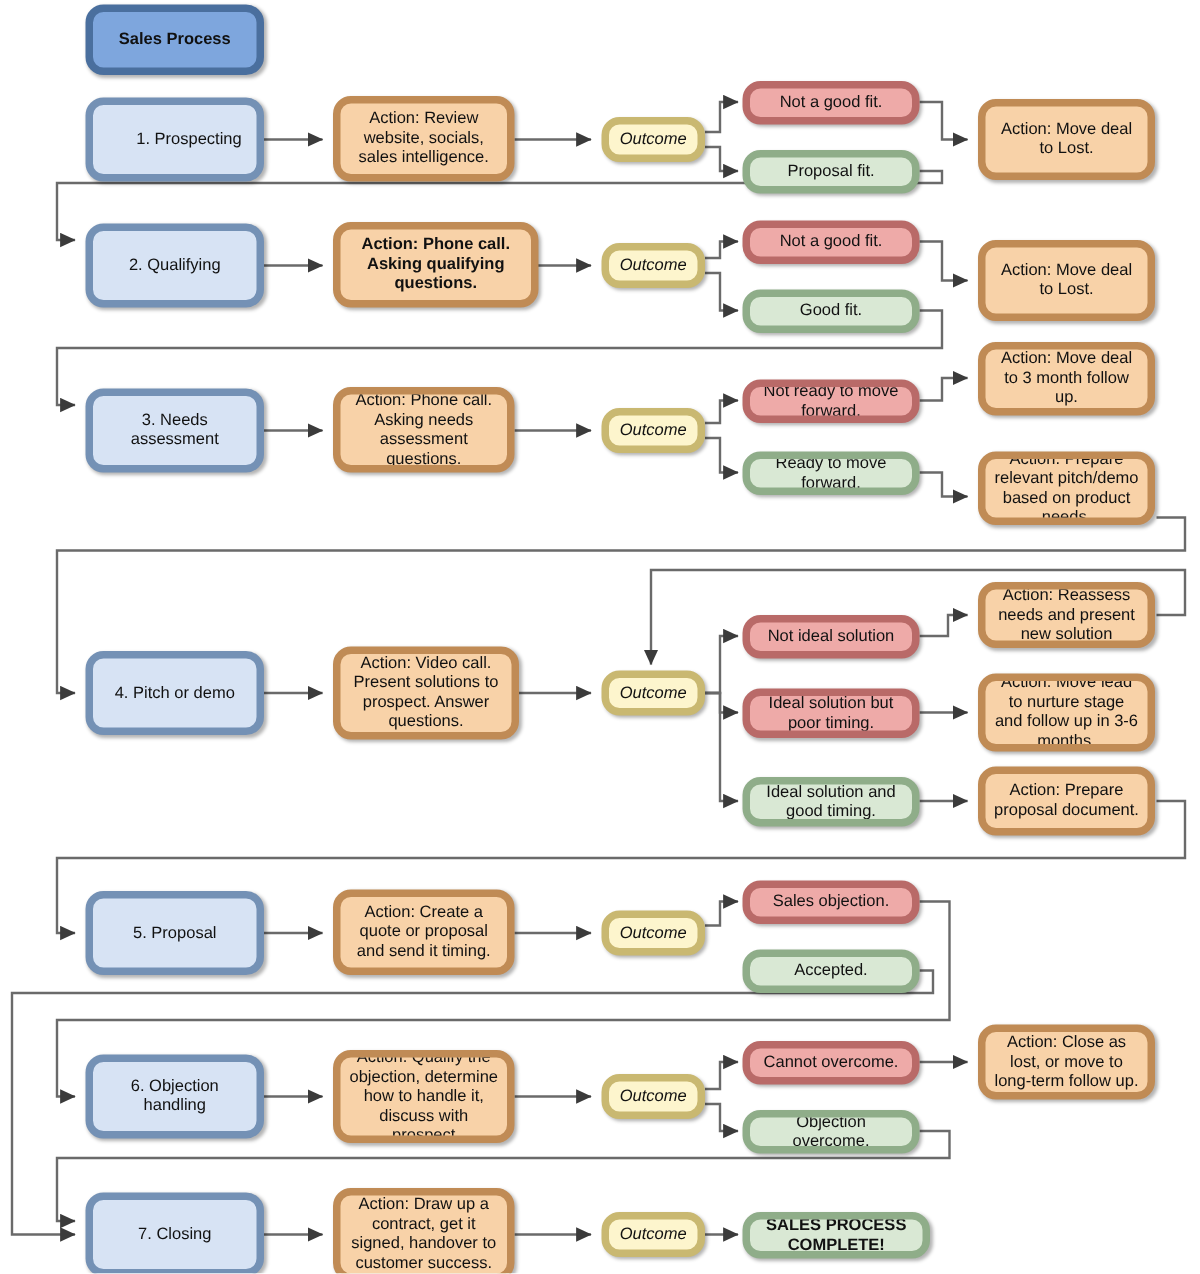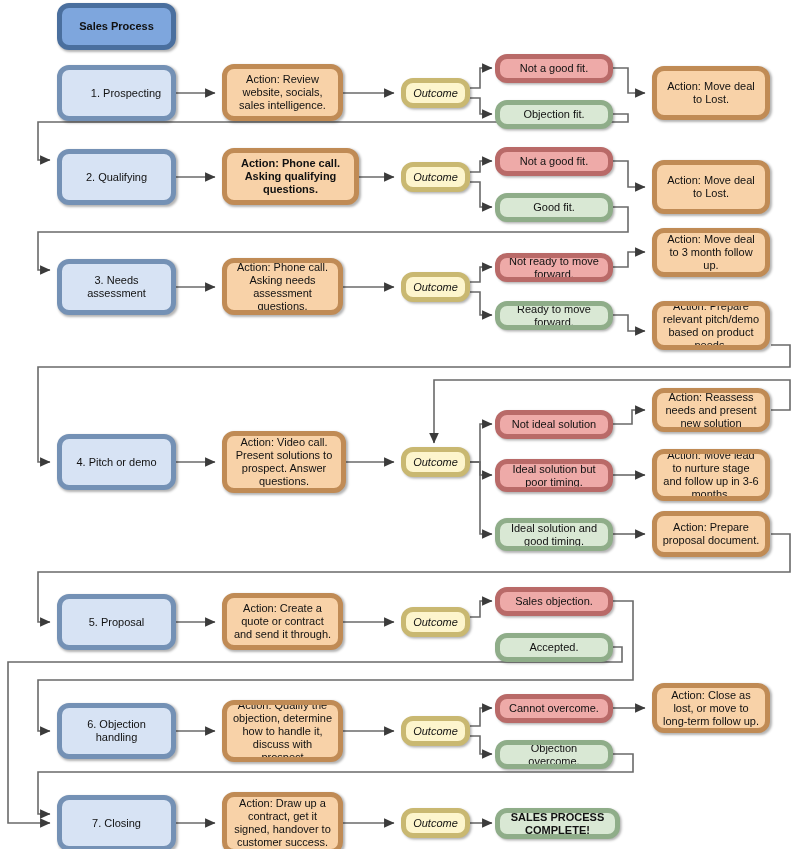--- a/index.html
+++ b/index.html
@@ -106,21 +106,21 @@
   <div class="node n-action" style="left:222px;top:64px;width:121px;height:57px;">
     <span>Action: Review website, socials, sales intelligence.</span>
   </div>
   <div class="node n-outcome" style="left:401px;top:78px;width:69px;height:30px;">
     <span>Outcome</span>
   </div>
   <div class="node n-bad" style="left:495px;top:54px;width:118px;height:29px;">
     <span>Not a good fit.</span>
   </div>
   <div class="node n-good" style="left:495px;top:100px;width:118px;height:29px;">
-    <span>Objection fit.</span>
+    <span>Proposal fit.</span>
   </div>
   <div class="node n-action" style="left:652px;top:66px;width:118px;height:54px;">
     <span>Action: Move deal to Lost.</span>
   </div>
 
   <div class="node n-stage" style="left:57px;top:149px;width:119px;height:56px;">
     <span>2. Qualifying</span>
   </div>
   <div class="node n-action" style="left:222px;top:148px;width:137px;height:57px;font-weight:bold;">
     <span>Action: Phone call. Asking qualifying questions.</span>
@@ -185,21 +185,21 @@
     <span>Action: Move lead to nurture stage and follow up in 3-6 months.</span>
   </div>
   <div class="node n-action" style="left:652px;top:511px;width:118px;height:46px;">
     <span>Action: Prepare proposal document.</span>
   </div>
 
   <div class="node n-stage" style="left:57px;top:594px;width:119px;height:56px;">
     <span>5. Proposal</span>
   </div>
   <div class="node n-action" style="left:222px;top:593px;width:121px;height:57px;">
-    <span>Action: Create a quote or contract and send it through.</span>
+    <span>Action: Create a quote or proposal and send it timing.</span>
   </div>
   <div class="node n-outcome" style="left:401px;top:607px;width:69px;height:30px;">
     <span>Outcome</span>
   </div>
   <div class="node n-bad" style="left:495px;top:587px;width:118px;height:29px;">
     <span>Sales objection.</span>
   </div>
   <div class="node n-good" style="left:495px;top:633px;width:118px;height:29px;">
     <span>Accepted.</span>
   </div>

